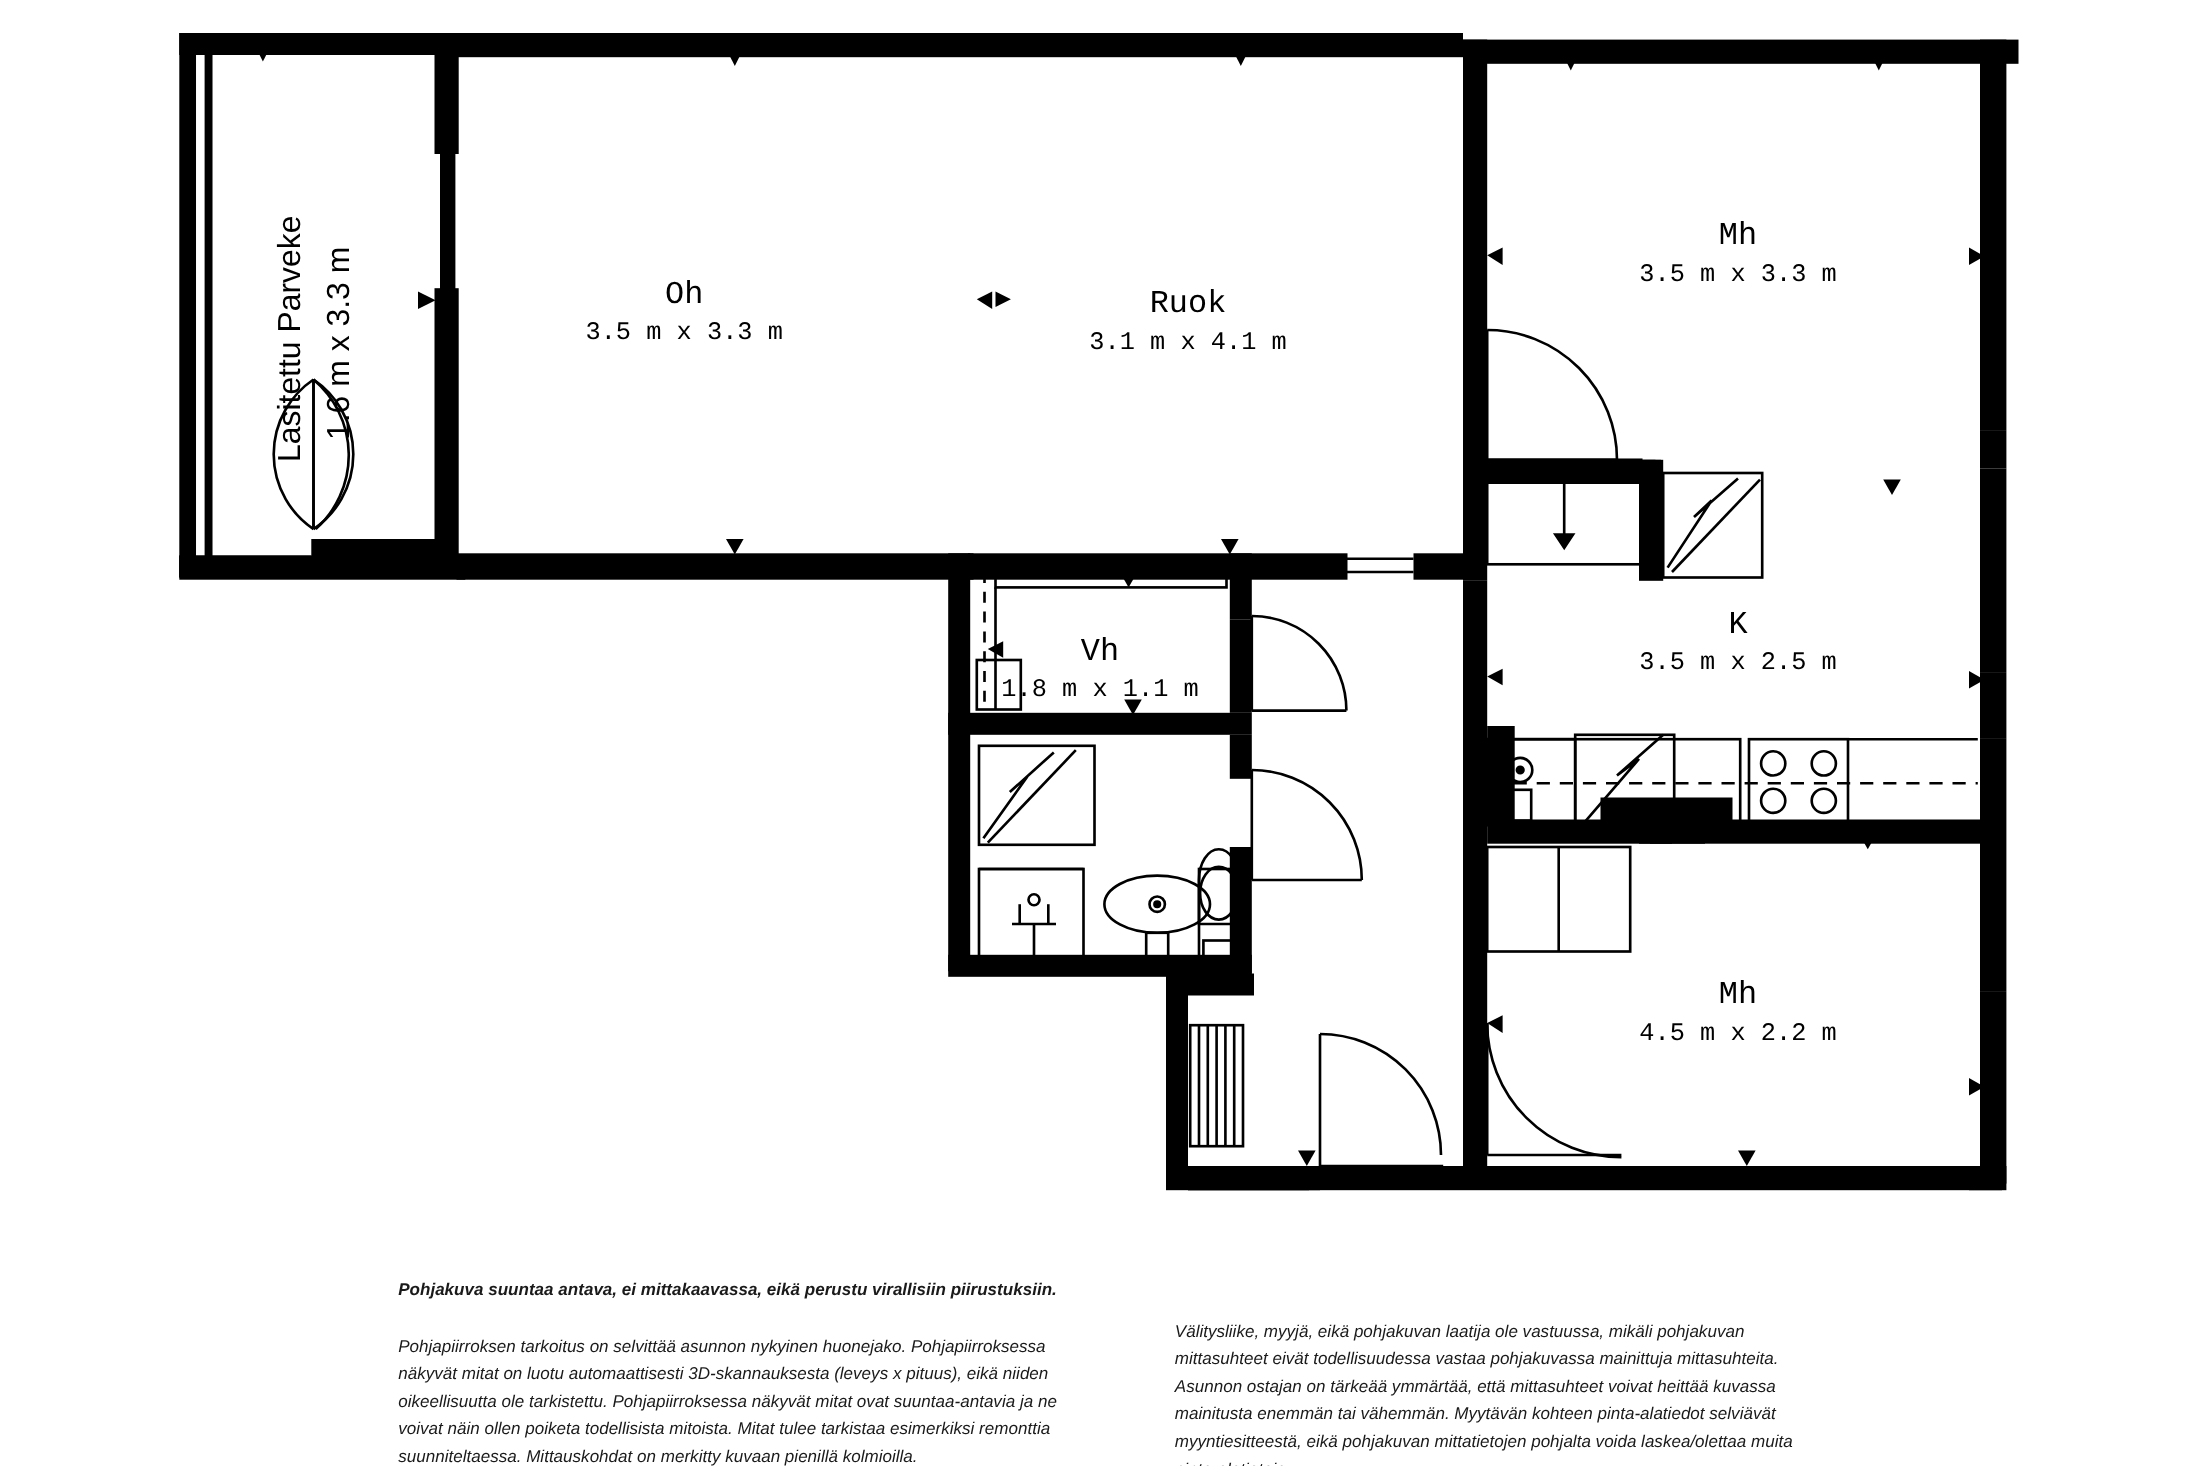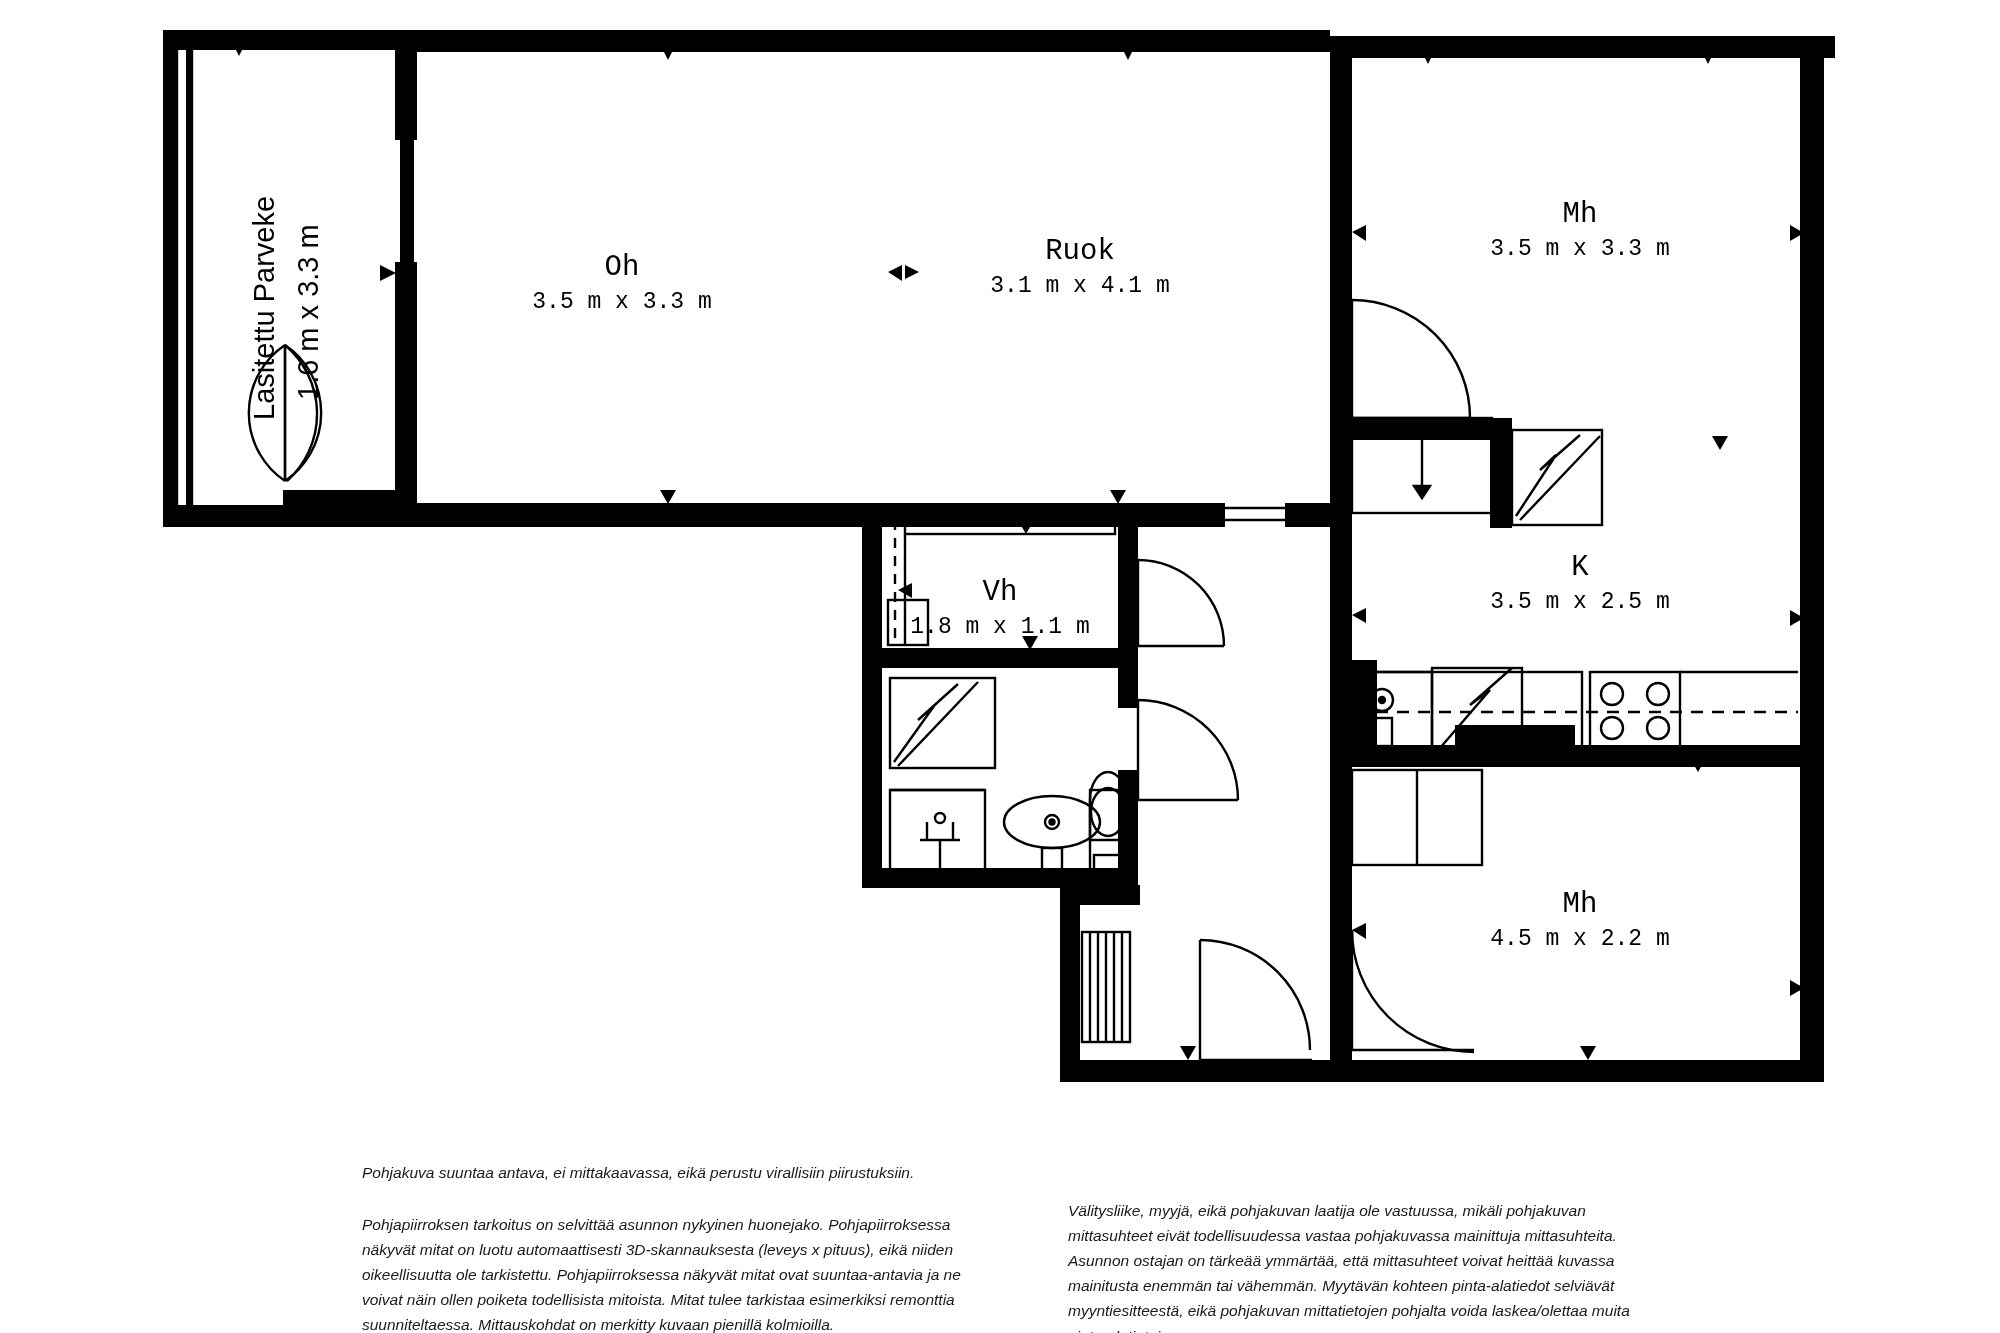--- a/index.html
+++ b/index.html
@@ -48,21 +48,21 @@
   }
   .disclaimer {
     position: absolute;
     font-family: "Liberation Sans", sans-serif;
     font-style: italic;
     color: #1a1a1a;
     font-size: 15.5px;
     line-height: 1.62;
   }
   .disclaimer.bold {
-    font-weight: normal;
+    font-weight: bold;
   }
   svg.fp {
     position: absolute;
     left: 0; top: 0;
     width: 2000px;
     height: 1333px;
     pointer-events: none;
   }
 </style>
 </head>
@@ -304,21 +304,21 @@
   </div>
   <div class="vert-label" style="left:292px; top:400px;">
     <span>1.6 m x 3.3 m</span>
   </div>
 
   <div class="room-label" style="left:502px; top:248px; width:240px;text-align:center;">
     <span class="name">Oh</span>
     <span class="dims">3.5 m x 3.3 m</span>
   </div>
 
-  <div class="room-label" style="left:960px; top:232px; width:240px;text-align:center;">
+  <div class="room-label" style="left:960px; top:257px; width:240px;text-align:center;">
     <span class="name">Ruok</span>
     <span class="dims">3.1 m x 4.1 m</span>
   </div>
 
   <div class="room-label" style="left:1455px; top:195px; width:250px;">
     <span class="name">Mh</span>
     <span class="dims">3.5 m x 3.3 m</span>
   </div>
 
   <div class="room-label" style="left:1455px; top:548px; width:250px;">

